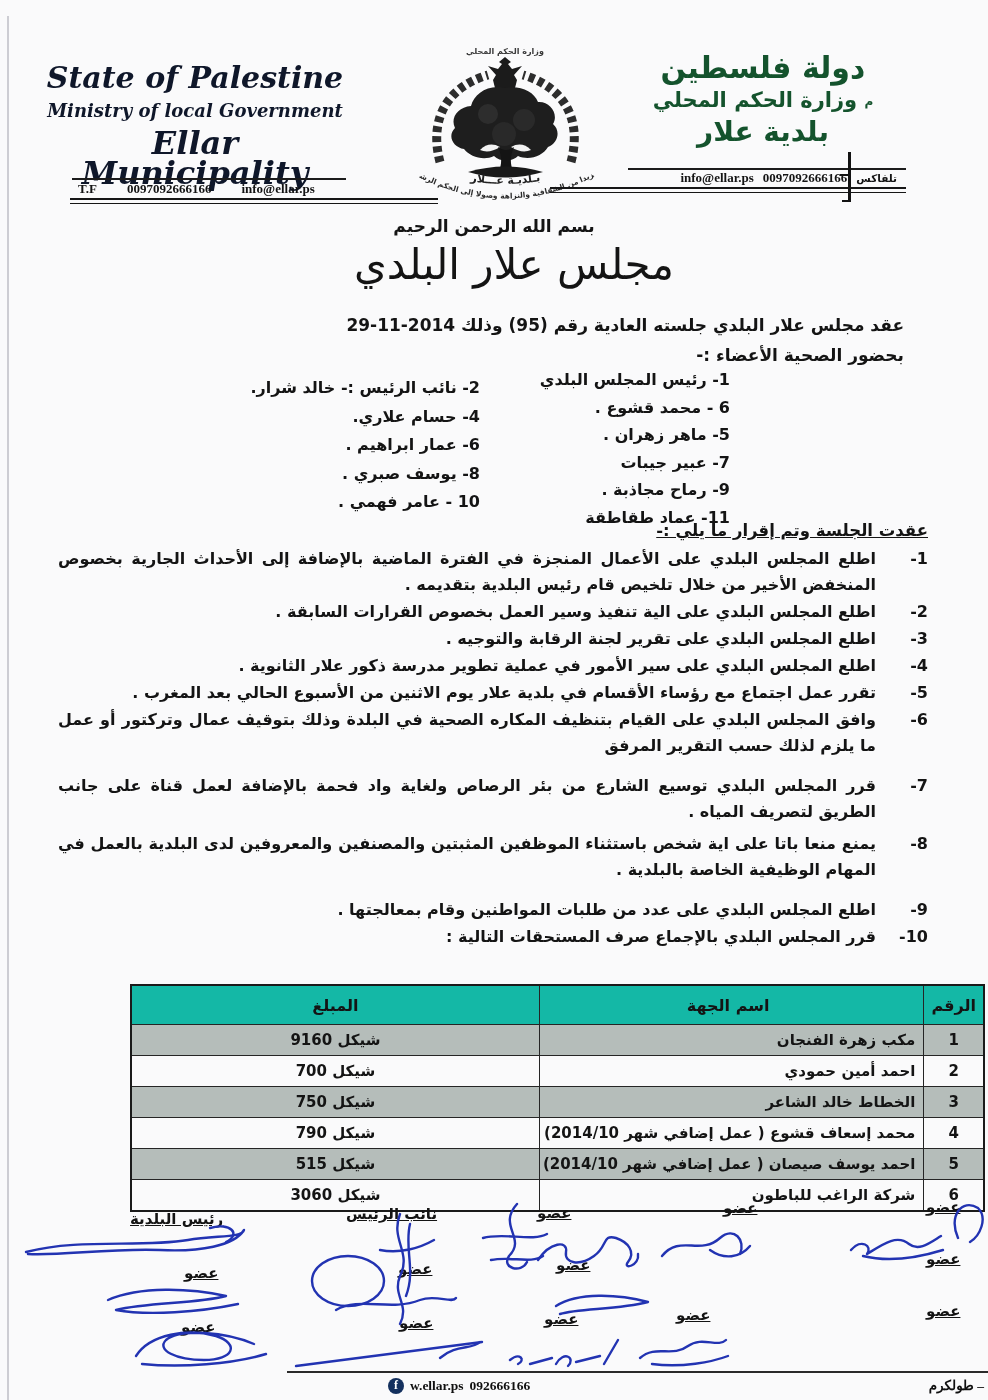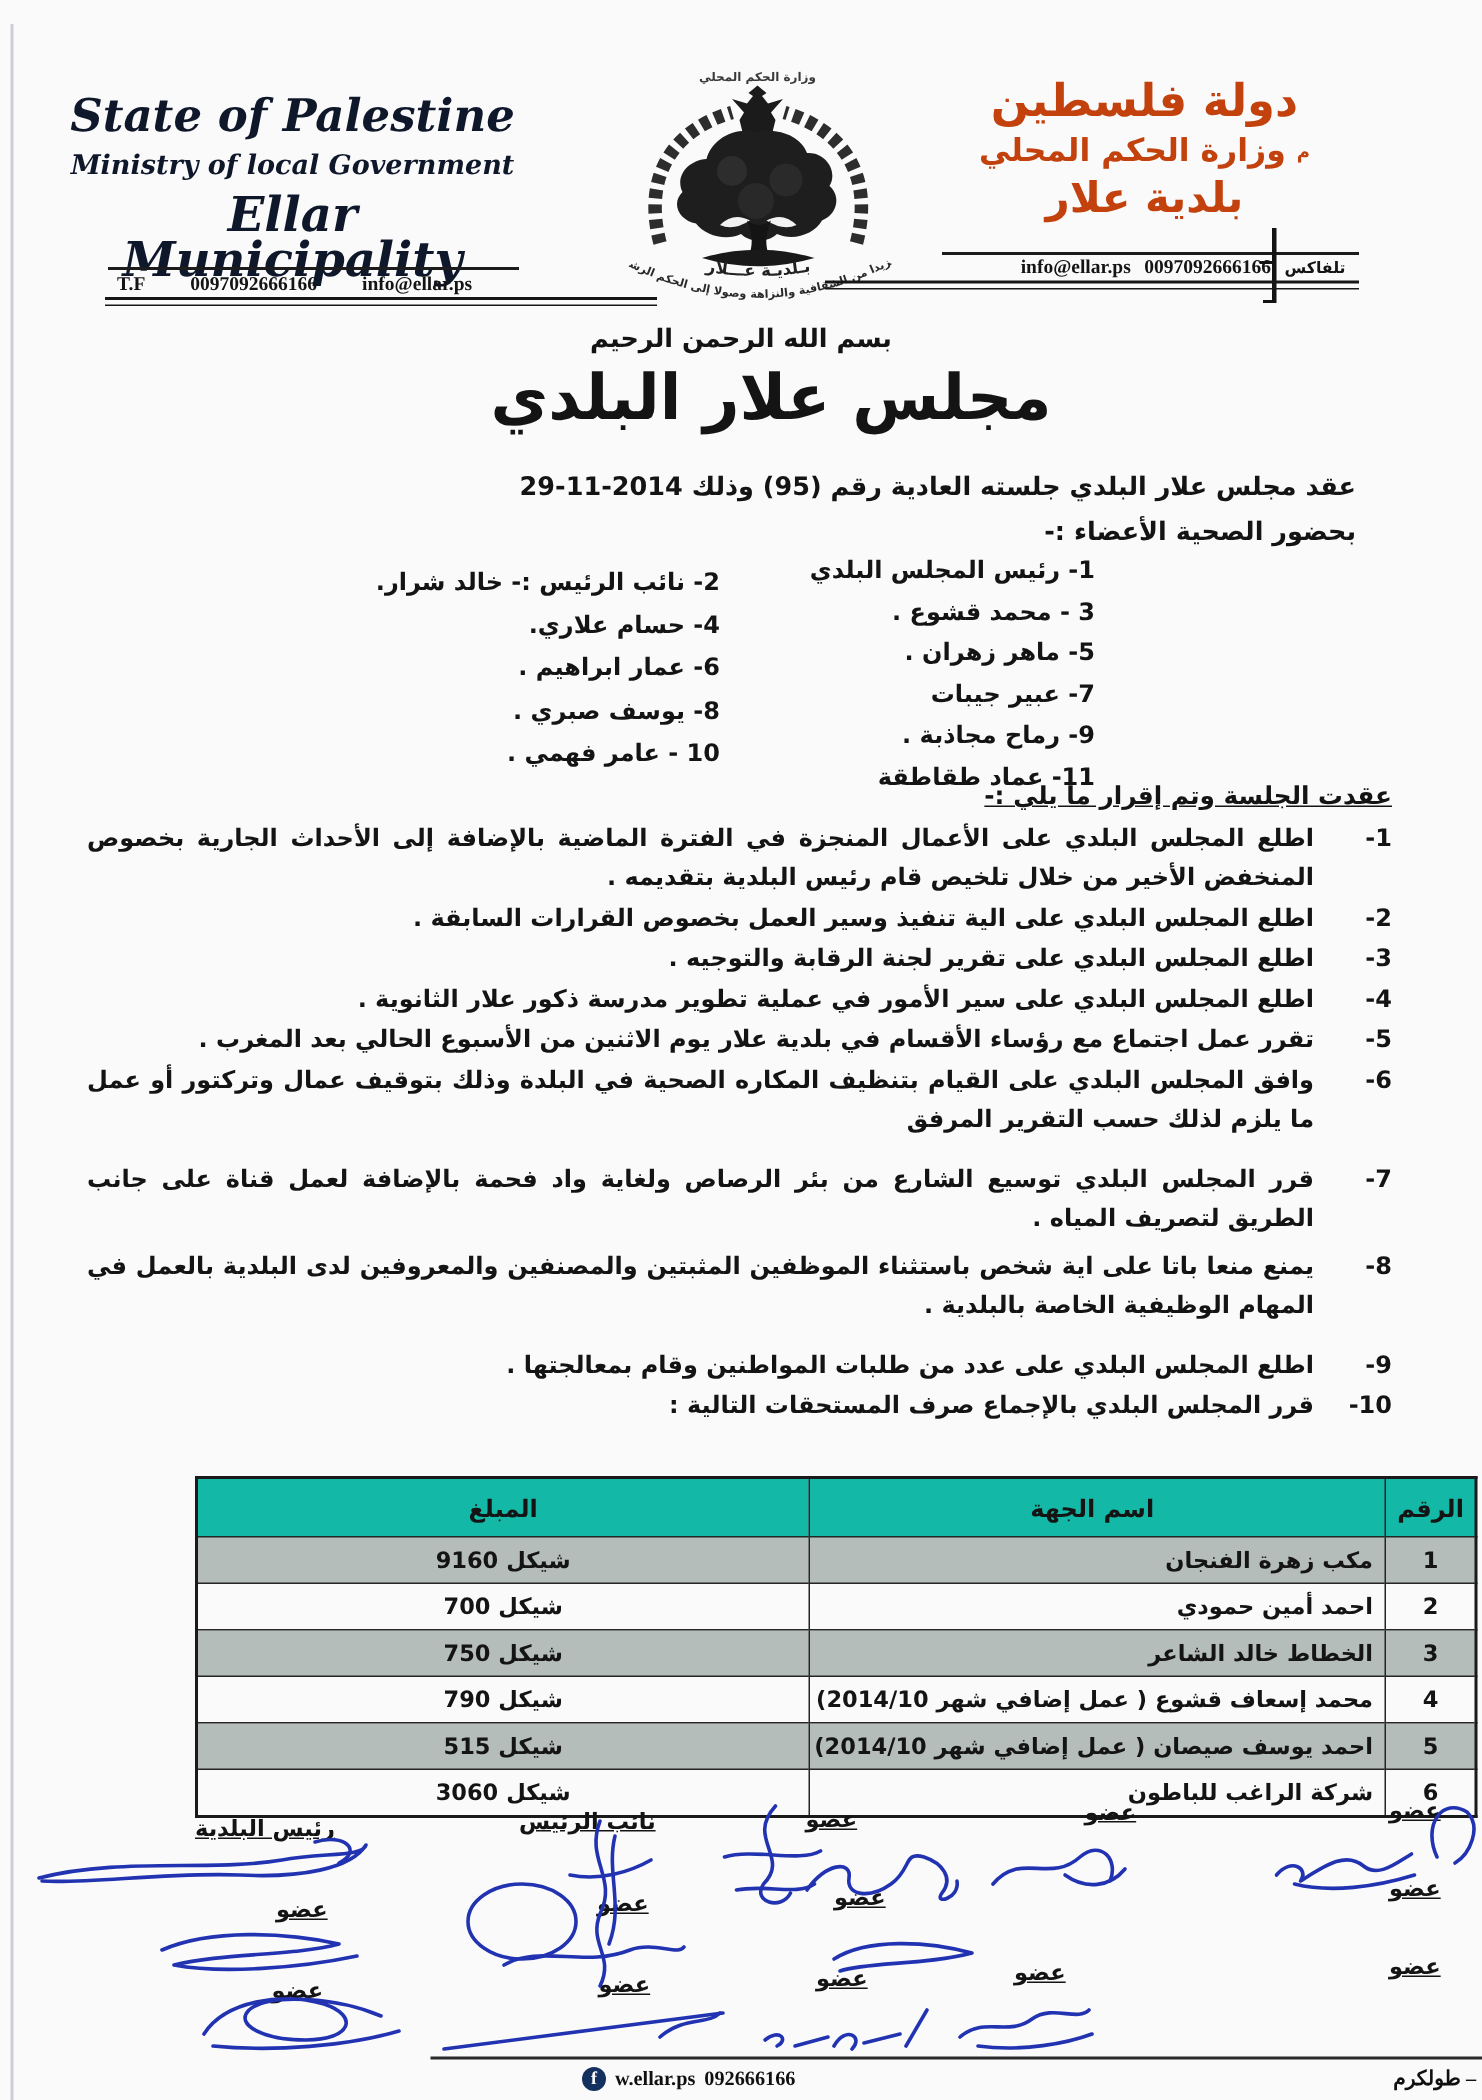--- a/index.html
+++ b/index.html
@@ -13,40 +13,40 @@
   .hl1{font-size:30px;line-height:36px;}
   .hl2{font-size:18px;line-height:24px;margin-top:3px;}
   .hl3{font-size:32px;line-height:30px;margin-top:5px;}
   .hdr-left-thin{position:absolute;left:72px;top:178px;width:274px;height:2px;background:#1c1c1c;}
   .hdr-left-contact{position:absolute;left:78px;top:181px;width:250px;display:flex;gap:30px;
             font-family:"Liberation Serif",serif;font-weight:bold;font-size:13px;}
   .dbl-line{position:absolute;height:3px;border-top:2.5px solid #161616;border-bottom:1.5px solid #161616;}
   .dbl-left{left:70px;top:198px;width:368px;}
   .dbl-right{left:550px;top:187px;width:356px;}
 
-  .hdr-right{position:absolute;right:95px;top:50px;width:260px;text-align:center;direction:rtl;font-weight:bold;color:#c2410c;}
+  .hdr-right{position:absolute;right:95px;top:50px;width:260px;text-align:center;direction:rtl;font-weight:bold;color:#14532d;}
   .hr1{font-size:30px;line-height:36px;}
   .hr2{font-size:21px;line-height:28px;}
   .hr2 .side{font-size:12px;vertical-align:middle;}
   .hr3{font-size:28px;line-height:34px;}
   .hdr-right-thin{position:absolute;right:82px;top:168px;width:278px;height:1.5px;background:#1c1c1c;}
   .hdr-right-contact{position:absolute;right:91px;top:170px;direction:rtl;display:flex;gap:9px;align-items:baseline;
             font-family:"Liberation Serif",serif;font-weight:bold;font-size:13px;}
   .fax-small{font-size:10.5px;font-family:"DejaVu Sans",sans-serif;}
   .fax-tick{position:absolute;left:848px;top:152px;width:2.5px;height:50px;background:#131313;}
   .fax-tick:before{content:"";position:absolute;left:-8px;top:22px;width:9px;height:2px;background:#131313;}
   .fax-tick:after{content:"";position:absolute;left:-6px;bottom:0;width:7px;height:2px;background:#131313;}
 
   .emblem{position:absolute;left:396px;top:44px;width:218px;height:164px;}
 
   
   .bismillah{position:absolute;top:216px;left:0;right:0;text-align:center;direction:rtl;
              font-weight:bold;font-size:17px;}
   .doc-title{position:absolute;top:240px;left:40px;right:0;text-align:center;direction:rtl;
-             font-weight:bold;font-size:42px;}
+             font-weight:normal;font-size:42px;}
   .intro{position:absolute;top:310px;right:84px;direction:rtl;text-align:right;font-weight:bold;
          font-size:17px;line-height:30px;}
 
   
   .att-col{position:absolute;direction:rtl;text-align:right;font-weight:bold;font-size:16px;white-space:nowrap;}
   .att-odd{top:366px;right:258px;line-height:27.5px;}
   .att-even{top:374px;right:508px;line-height:28.5px;}
 
   
   .decisions{position:absolute;top:521px;right:60px;left:58px;direction:rtl;font-weight:bold;}
@@ -147,21 +147,21 @@
 
   <div class="bismillah">بسم الله الرحمن الرحيم</div>
   <div class="doc-title">مجلس علار البلدي</div>
   <div class="intro">
     <div>عقد مجلس علار البلدي جلسته العادية رقم (95) وذلك 2014-11-29</div>
     <div>بحضور الصحية الأعضاء :-</div>
   </div>
 
   <div class="att-col att-odd">
     <div>1- رئيس المجلس البلدي</div>
-    <div>3 - محمد قشوع .</div>
+    <div>6 - محمد قشوع .</div>
     <div>5- ماهر زهران .</div>
     <div>7- عبير جيبات</div>
     <div>9- رماح مجاذبة .</div>
     <div>11- عماد طقاطقة</div>
   </div>
   <div class="att-col att-even">
     <div>2- نائب الرئيس :- خالد شرار.</div>
     <div>4- حسام علاري.</div>
     <div>6- عمار ابراهيم .</div>
     <div>8- يوسف صبري .</div>

